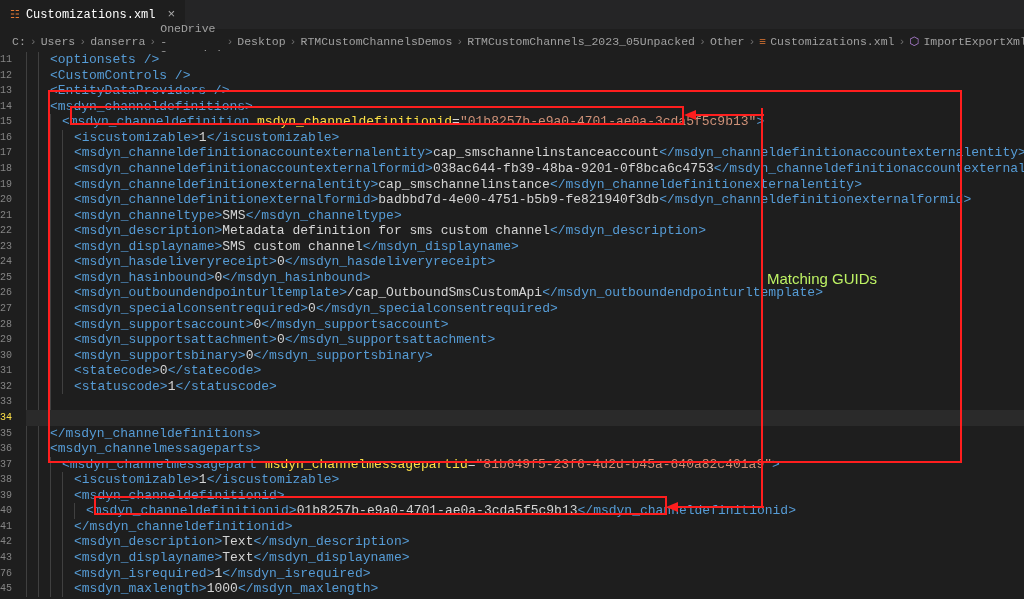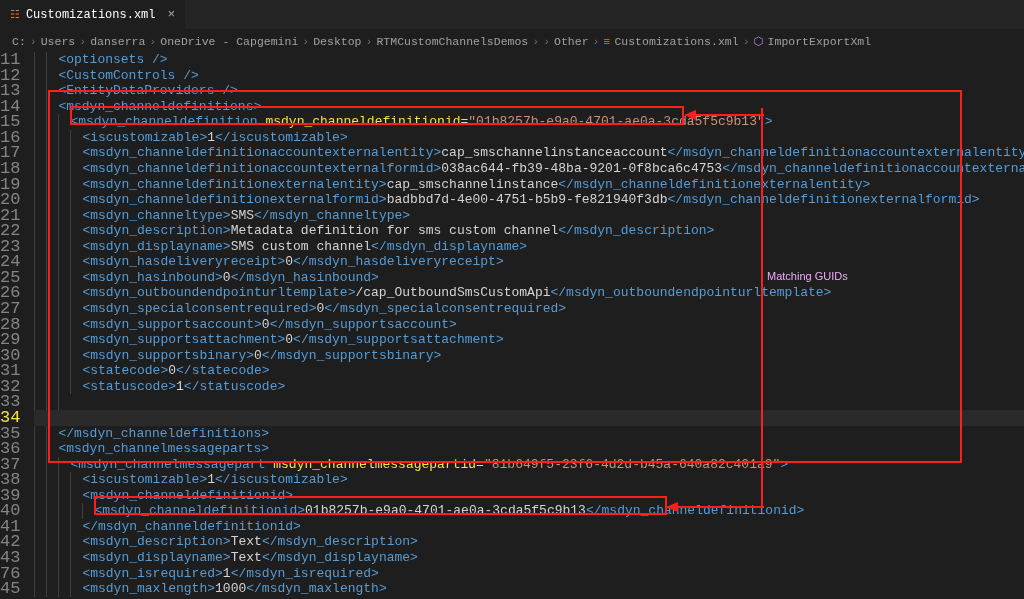--- a/index.html
+++ b/index.html
@@ -44,21 +44,21 @@
   .bc-sep { color: #6b6b6b; }
   .bc-icon { color: #e37933; }
   .bc-icon.purple { color: #b180d7; }
   .editor { display: flex; height: calc(100% - 52px); background: #1e1e1e; position: relative; }
   .gutter {
     width: 44px;
     text-align: left;
     padding-right: 14px;
     color: #858585;
     user-select: none;
-    font-size: 17px;
+    font-size: 10px;
   }
   .code { flex: 1; position: relative; }
   .line {
     height: 15.57px;
     line-height: 15.57px;
     white-space: pre;
   }
   .code .line.current { background: #2a2a2a; }
   .gutter .line.current { color: #fde047; }
   .indent-guide { display: inline-block; width: 1px; height: 100%; border-left: 1px solid #404040; margin-right: 11px; vertical-align: top; }
@@ -68,22 +68,22 @@
   .str { color: #ce9178; }
   .txt { color: #d4d4d4; }
   .red-box {
     position: absolute;
     border: 2px solid #ff1e1e;
     pointer-events: none;
     z-index: 10;
   }
   .red-text {
     position: absolute;
-    color: #f0abfc;
-    font-size: 11px;
+    color: #bef264;
+    font-size: 15px;
     font-family: Arial, sans-serif;
     z-index: 10;
   }
   .arrow { position: absolute; z-index: 11; }
   .arrow::after {
     content: '';
     position: absolute;
     border: 6px solid transparent;
   }
 </style>
@@ -104,20 +104,21 @@
     <span>Users</span>
     <span class="bc-sep">›</span>
     <span>danserra</span>
     <span class="bc-sep">›</span>
     <span>OneDrive - Capgemini</span>
     <span class="bc-sep">›</span>
     <span>Desktop</span>
     <span class="bc-sep">›</span>
     <span>RTMCustomChannelsDemos</span>
     <span class="bc-sep">›</span>
+    <span>RTMCustomChannels_2023_05Unpacked</span>
     <span class="bc-sep">›</span>
     <span>Other</span>
     <span class="bc-sep">›</span>
     <span class="bc-icon">≡</span>
     <span>Customizations.xml</span>
     <span class="bc-sep">›</span>
     <span class="bc-icon purple">⬡</span>
     <span>ImportExportXml</span>
   </div>
 

